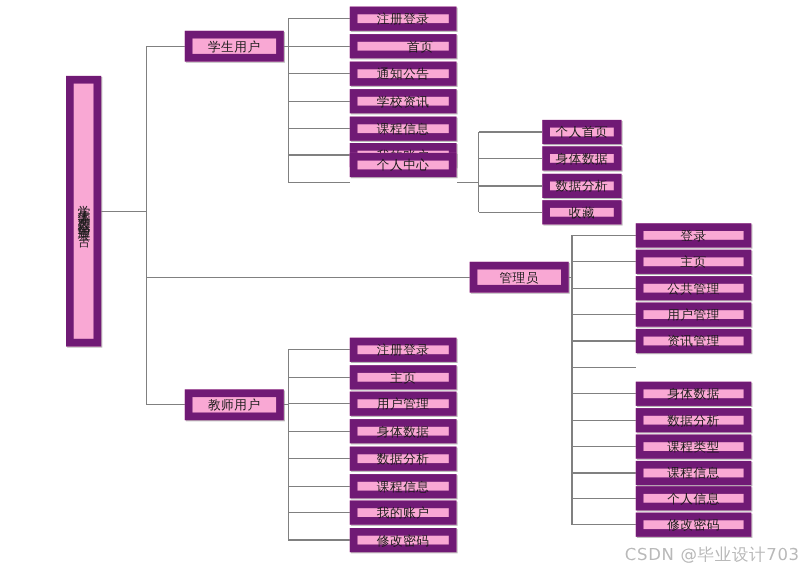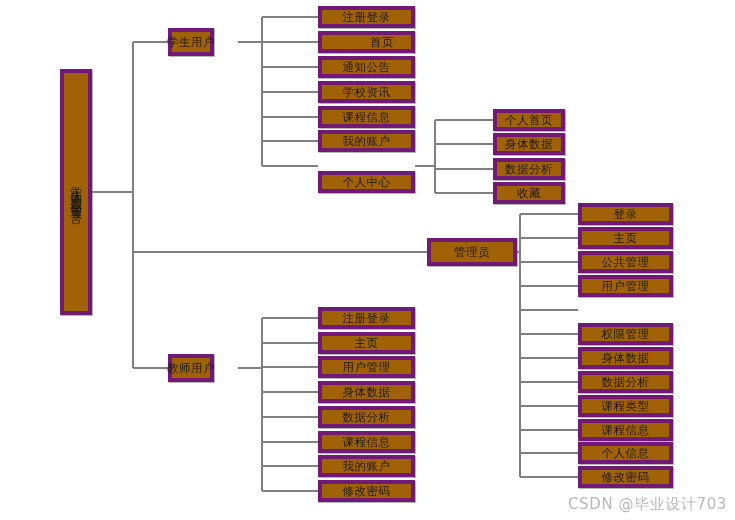--- a/index.html
+++ b/index.html
@@ -21,22 +21,22 @@
     position: absolute;
     left: 0;
     top: 0;
     width: 735px;
     height: 520px;
     pointer-events: none;
   }
   .node {
     position: absolute;
     box-sizing: border-box;
-    border: 4px solid #701a75;
-    background: #a16207;
+    border: 7px solid #701a75;
+    background: #f9a8d4;
     color: #1a1a1a;
     display: flex;
     align-items: center;
     justify-content: center;
     font-size: 11.5px;
     line-height: 1.1;
     letter-spacing: 0.5px;
     white-space: nowrap;
     box-shadow: 1px 1px 0 rgba(120,120,120,0.55);
   }
@@ -45,32 +45,32 @@
     top: 69px;
     width: 32px;
     height: 246px;
     writing-mode: vertical-rl;
     text-orientation: upright;
     letter-spacing: 3px;
     font-size: 11.5px;
     padding: 6px 0;
   }
   .branch-node {
-    width: 46px;
+    width: 90px;
     height: 28px;
     font-size: 11.5px;
   }
   .leaf-node {
     height: 22px;
     font-size: 11.5px;
   }
   .col-student-leaf { left: 318px; width: 97px; }
   .col-teacher-leaf { left: 318px; width: 97px; }
   .col-pc-leaf      { left: 493px; width: 72px; }
-  .col-admin-leaf   { left: 578px; width: 95px; }
+  .col-admin-leaf   { left: 578px; width: 105px; }
 
   .watermark {
     position: absolute;
     right: 8px;
     bottom: 6px;
     font-size: 15px;
     color: #b9b9b9;
     letter-spacing: 0.6px;
     white-space: nowrap;
   }
@@ -144,34 +144,34 @@
   <div class="node root-node">学生体测数据管理平台</div>
 
   <div class="node branch-node" style="left:168px; top:28px;">学生用户</div>
 
   <div class="node leaf-node col-student-leaf" style="top:6px;">注册登录</div>
   <div class="node leaf-node col-student-leaf" style="top:31px;padding-left:31px;">首页</div>
   <div class="node leaf-node col-student-leaf" style="top:56px;">通知公告</div>
   <div class="node leaf-node col-student-leaf" style="top:81px;">学校资讯</div>
   <div class="node leaf-node col-student-leaf" style="top:106px;">课程信息</div>
   <div class="node leaf-node col-student-leaf" style="top:130px;">我的账户</div>
-  <div class="node leaf-node col-student-leaf" style="top:171px;">个人中心</div>
+  <div class="node leaf-node col-student-leaf" style="top:139px;">个人中心</div>
 
   <div class="node leaf-node col-pc-leaf" style="top:109px;">个人首页</div>
   <div class="node leaf-node col-pc-leaf" style="top:133px;">身体数据</div>
   <div class="node leaf-node col-pc-leaf" style="top:158px;">数据分析</div>
   <div class="node leaf-node col-pc-leaf" style="top:182px;">收藏</div>
 
   <div class="node branch-node" style="left:427px; top:238px; width:90px;">管理员</div>
 
   <div class="node leaf-node col-admin-leaf" style="top:203px;">登录</div>
   <div class="node leaf-node col-admin-leaf" style="top:227px;">主页</div>
   <div class="node leaf-node col-admin-leaf" style="top:251px;">公共管理</div>
   <div class="node leaf-node col-admin-leaf" style="top:275px;">用户管理</div>
-  <div class="node leaf-node col-admin-leaf" style="top:323px;">权限管理</div>
+  <div class="node leaf-node col-admin-leaf" style="top:299px;">资讯管理</div>
   <div class="node leaf-node col-admin-leaf" style="top:347px;">身体数据</div>
   <div class="node leaf-node col-admin-leaf" style="top:371px;">数据分析</div>
   <div class="node leaf-node col-admin-leaf" style="top:395px;">课程类型</div>
   <div class="node leaf-node col-admin-leaf" style="top:419px;">课程信息</div>
   <div class="node leaf-node col-admin-leaf" style="top:442px;">个人信息</div>
   <div class="node leaf-node col-admin-leaf" style="top:466px;">修改密码</div>
 
   <div class="node branch-node" style="left:168px; top:354px;">教师用户</div>
 
   <div class="node leaf-node col-teacher-leaf" style="top:307px;">注册登录</div>

